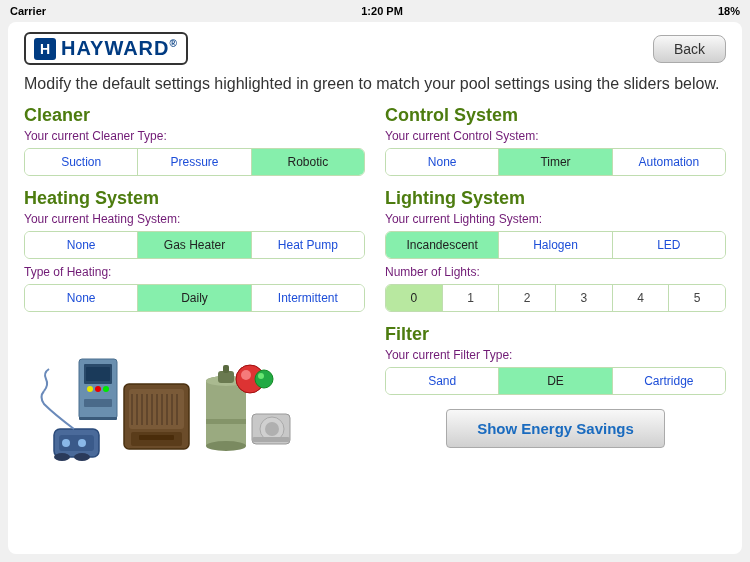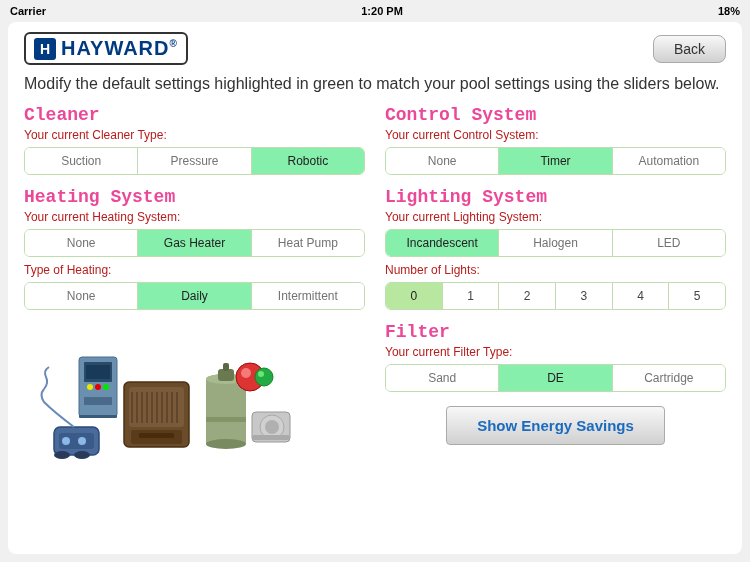--- a/index.html
+++ b/index.html
@@ -100,44 +100,43 @@
       flex: 1;
     }
 
     
     .section {
       margin-bottom: 12px;
     }
     .section-title {
       font-size: 18px;
       font-weight: 700;
-      color: #ec4899;
+      color: #4d7c0f;
       margin-bottom: 3px;
-      font-family: Liberation Mono, monospace;
     }
     .section-label {
       font-size: 12px;
-      color: #b91c1c;
+      color: #701a75;
       margin-bottom: 5px;
     }
 
     
     .slider-row {
       display: flex;
       border: 1px solid #c0ddb0;
       border-radius: 6px;
       overflow: hidden;
       margin-bottom: 6px;
     }
     .slider-option {
       flex: 1;
       text-align: center;
       padding: 6px 4px;
       font-size: 12px;
-      color: #737373;
+      color: #1d4ed8;
       background: white;
       cursor: pointer;
     }
     .slider-option.selected {
       background: #86efac;
       color: #222;
     }
     .slider-option + .slider-option {
       border-left: 1px solid #c0ddb0;
     }

